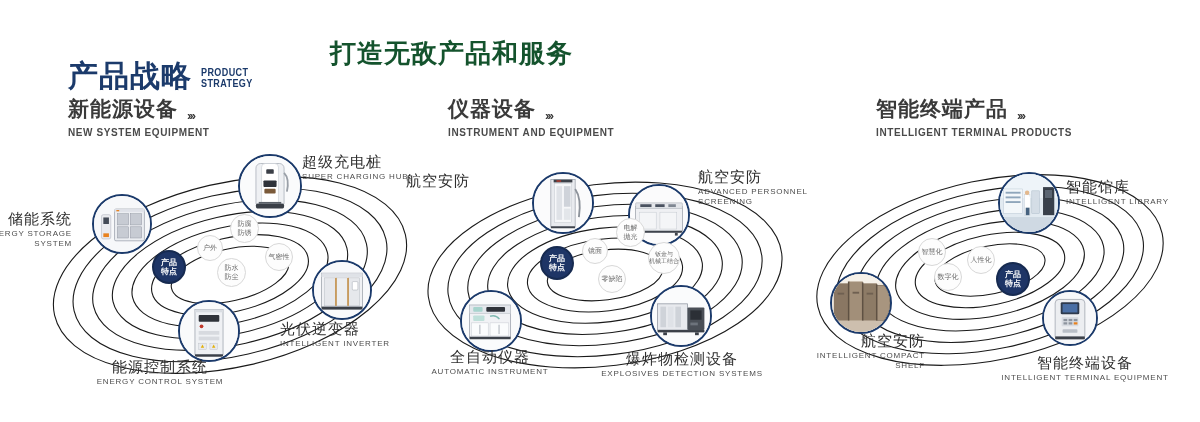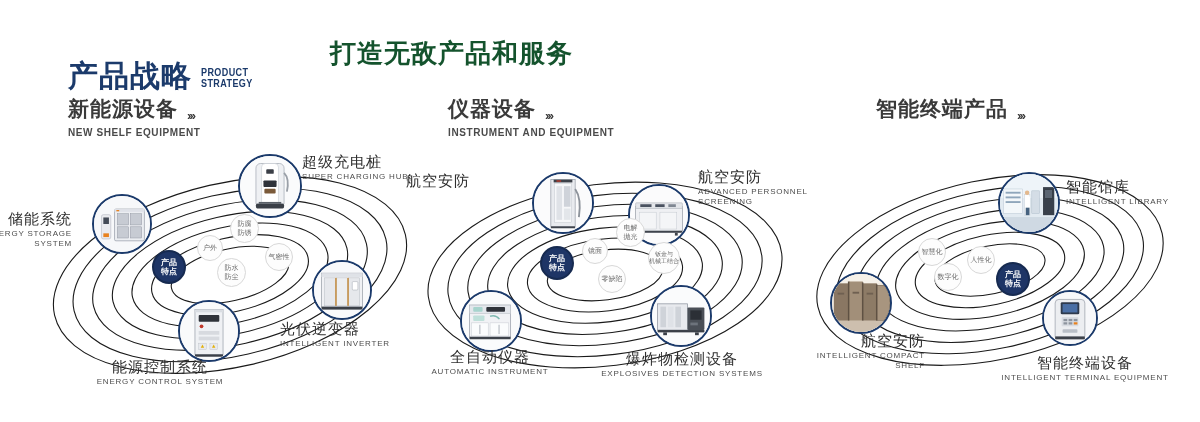--- a/index.html
+++ b/index.html
@@ -63,34 +63,35 @@
     <div>STRATEGY</div>
   </div>
 </div>
 <div id="header-sub">打造无敌产品和服务</div>
 
 <div class="sect" id="sect1">
   <div class="sect-row">
     <span class="sect-cn">新能源设备</span>
     <span class="sect-arrows">›››</span>
   </div>
-  <div class="sect-en">NEW SHELF EQUIPMENT</div>
+  <div class="sect-en">NEW SYSTEM EQUIPMENT</div>
 </div>
 <div class="sect" id="sect2">
   <div class="sect-row">
     <span class="sect-cn">仪器设备</span>
     <span class="sect-arrows">›››</span>
   </div>
   <div class="sect-en">INSTRUMENT AND EQUIPMENT</div>
 </div>
 <div class="sect" id="sect3">
   <div class="sect-row">
     <span class="sect-cn">智能终端产品</span>
     <span class="sect-arrows">›››</span>
   </div>
+  <div class="sect-en">INTELLIGENT TERMINAL PRODUCTS</div>
 </div>
 
 <div class="cluster" id="cluster1">
   <div class="rings">
     <svg width="400" height="250" viewBox="0 0 400 250">
       <g fill="none" stroke="#1a1a1a" stroke-width="1.1" transform="rotate(-13 200 125)">
         <ellipse cx="200" cy="125" rx="60" ry="26"></ellipse>
         <ellipse cx="200" cy="125" rx="80" ry="37"></ellipse>
         <ellipse cx="200" cy="125" rx="100" ry="48"></ellipse>
         <ellipse cx="200" cy="125" rx="120" ry="59"></ellipse>

